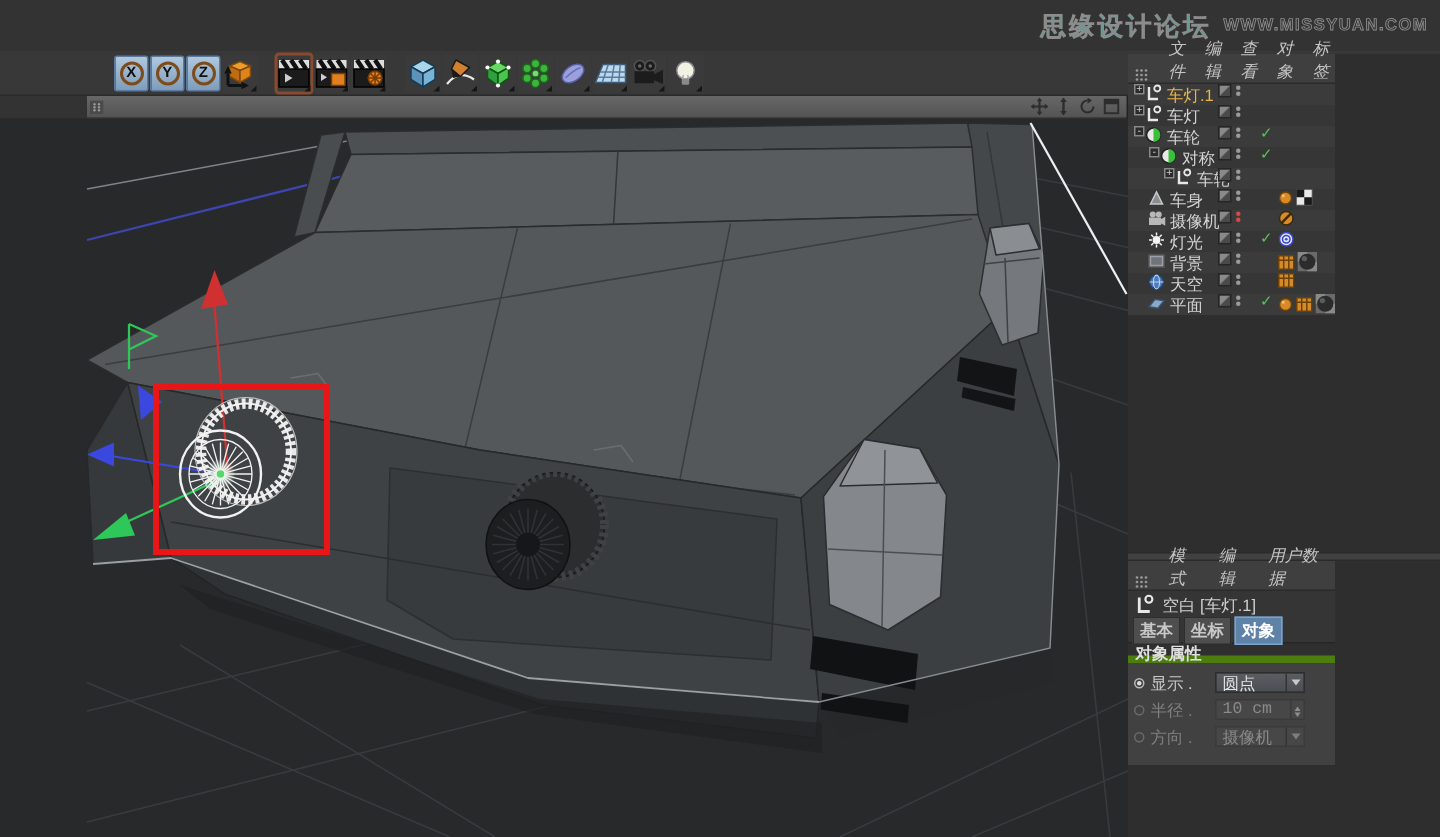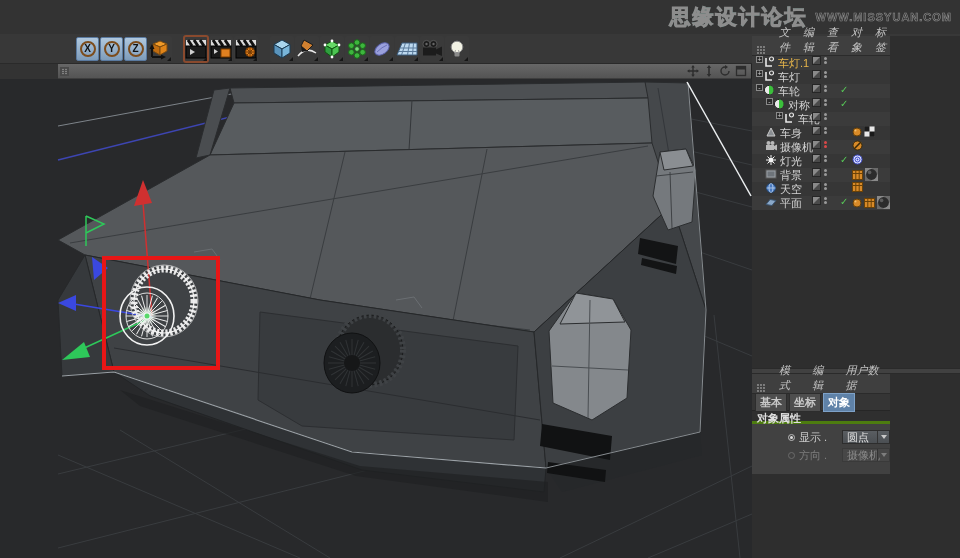--- a/index.html
+++ b/index.html
@@ -2,21 +2,21 @@
 <html><head>
 <meta charset="utf-8">
 <style>
   html,body{margin:0;padding:0;background:#222;}
   *{box-sizing:border-box;}
   .app{position:relative;width:960px;height:558px;background:#333;overflow:hidden;
        font-family:"Liberation Sans","DejaVu Sans",sans-serif;color:#c6c6c6;font-size:11px;}
   
   .topbar{position:absolute;left:0;top:0;width:960px;height:34px;background:#333;
           display:flex;align-items:center;justify-content:flex-end;padding-right:8px;gap:8px;}
-  .wm-brand{font-size:21px;font-weight:bold;letter-spacing:2px;color:#14b8a6;
+  .wm-brand{font-size:17px;font-weight:normal;letter-spacing:2px;color:#14b8a6;
             -webkit-text-stroke:1px #8d8d8d;text-stroke:1px #8d8d8d;}
   .wm-url{font-size:11px;font-weight:bold;letter-spacing:1px;color:#343434;
           -webkit-text-stroke:0.6px #8d8d8d;}
   
   .toolbar{position:absolute;left:0;top:34px;width:960px;height:30px;background:#383838;
            border-bottom:1px solid #2a2a2a;display:flex;align-items:center;padding-left:76px;}
   .tgroup{display:flex;align-items:center;gap:1px;}
   .tsep{width:12px;height:24px;}
   .axis-btn{width:23px;height:24px;border:1px solid #5a7aa0;border-radius:2px;
             background:linear-gradient(#b0c8de,#7e9cba);display:flex;align-items:center;justify-content:center;}
@@ -64,30 +64,30 @@
   .om-colsep1,.om-colsep2{position:absolute;top:0;width:1px;background:#2a2a2a;}
   .splitter{position:absolute;left:0;top:304px;width:208px;height:6px;background:#414141;
             border-top:1px solid #2a2a2a;border-bottom:1px solid #2a2a2a;}
   .am{position:absolute;left:0;top:310px;width:208px;height:184px;background:#2e2e2e;}
   .am-inner{width:138px;}
   .am-title{height:18px;display:flex;align-items:center;gap:5px;padding:0 4px;background:#353535;color:#d0d0d0;}
   .am-tabs{height:16px;display:flex;align-items:center;gap:2px;padding:0 3px;background:#353535;}
   .am-tab{padding:1px 4px;background:#4e4e4e;border:1px solid #2d2d2d;color:#c8c8c8;font-weight:bold;}
   .am-tab.active{background:#5f82a8;border-color:#7ea2c8;color:#fff;}
   .am-section{height:14px;line-height:14px;background:#2f2f2f;border-top:1px solid #262626;
-              border-bottom:3px solid #4d7c0f;padding-left:5px;font-weight:bold;color:#dedede;}
+              border-bottom:5px solid #4d7c0f;padding-left:5px;font-weight:bold;color:#dedede;}
   .am-params{background:#414141;padding:4px 0 10px 0;}
-  .prow{height:18px;display:flex;align-items:center;padding-left:4px;justify-content:flex-end;}
+  .prow{height:18px;display:flex;align-items:center;padding-left:4px;}
   .pcircle{width:7px;height:7px;border:1px solid #bbb;border-radius:50%;flex:0 0 auto;
            display:flex;align-items:center;justify-content:center;}
   .pcircle i{width:3px;height:3px;background:#ddd;border-radius:50%;}
   .prow.disabled .pcircle{border-color:#6a6a6a;}
   .plabel{width:43px;margin-left:4px;color:#c8c8c8;white-space:nowrap;overflow:hidden;}
   .prow.disabled .plabel{color:#7e7e7e;}
-  .pctrl{position:relative;width:48px;height:14px;border:1px solid #2d2d2d;
+  .pctrl{position:relative;width:60px;height:14px;border:1px solid #2d2d2d;
          background:linear-gradient(#5a5e62,#4b4f53);display:flex;align-items:center;
          padding-left:4px;color:#e2e2e2;font-family:Liberation Mono, monospace;}
   .prow.disabled .pctrl{background:#474747;color:#8a8a8a;border-color:#3a3a3a;}
   .dd-arrow{position:absolute;right:0;top:0;width:12px;height:100%;border-left:1px solid #333;
             display:flex;align-items:center;justify-content:center;}
   .dd-arrow:after{content:"";border:3px solid transparent;border-top:4px solid #c8c8c8;margin-top:3px;}
   .prow.disabled .dd-arrow:after{border-top-color:#7d7d7d;}
   .stepper{position:absolute;right:0;top:0;width:9px;height:100%;border-left:1px solid #3a3a3a;
            display:flex;flex-direction:column;align-items:center;justify-content:center;gap:1px;}
   .stepper b{border:2.5px solid transparent;border-bottom:3px solid #8e8e8e;display:block;height:0;width:0;}
@@ -689,35 +689,53 @@
                   <circle cx="8" cy="5" r="0.9"></circle>
               <circle cx="2" cy="8" r="0.9"></circle>
                   <circle cx="5" cy="8" r="0.9"></circle>
                   <circle cx="8" cy="8" r="0.9"></circle>
                 </g>
             </svg>
             <span class="mitem">模式</span>
             <span class="mitem">编辑</span>
             <span class="mitem">用户数据</span>
           </div>
+          <div class="am-title">
+            <svg width="14" height="14" viewBox="0 0 12 12">
+              <path d="M3,2 L3,10 L9,10" stroke="#e8e8e8" stroke-width="1.6" fill="none"></path>
+                <circle cx="8.5" cy="3" r="2" fill="none" stroke="#e8e8e8" stroke-width="1.2"></circle>
+            </svg>
+            <span>空白 [车灯.1]</span>
+          </div>
           <div class="am-tabs">
             <span class="am-tab">基本</span>
             <span class="am-tab">坐标</span>
             <span class="am-tab active">对象</span>
           </div>
           <div class="am-section">对象属性</div>
           <div class="am-params">
             <div class="prow">
               <span class="pcircle">
                   <i></i>
                 </span>
               <span class="plabel">显示 .</span>
               <span class="pctrl">
                 <span>圆点</span>
                 <span class="dd-arrow"></span>
+              </span>
+            </div>
+            <div class="prow disabled">
+              <span class="pcircle"></span>
+              <span class="plabel">半径 .</span>
+              <span class="pctrl">
+                <span>10 cm</span>
+                <span class="stepper">
+                    <b></b>
+                    <b></b>
+                  </span>
               </span>
             </div>
             <div class="prow disabled">
               <span class="pcircle"></span>
               <span class="plabel">方向 .</span>
               <span class="pctrl">
                 <span>摄像机</span>
                 <span class="dd-arrow"></span>
               </span>
             </div>

